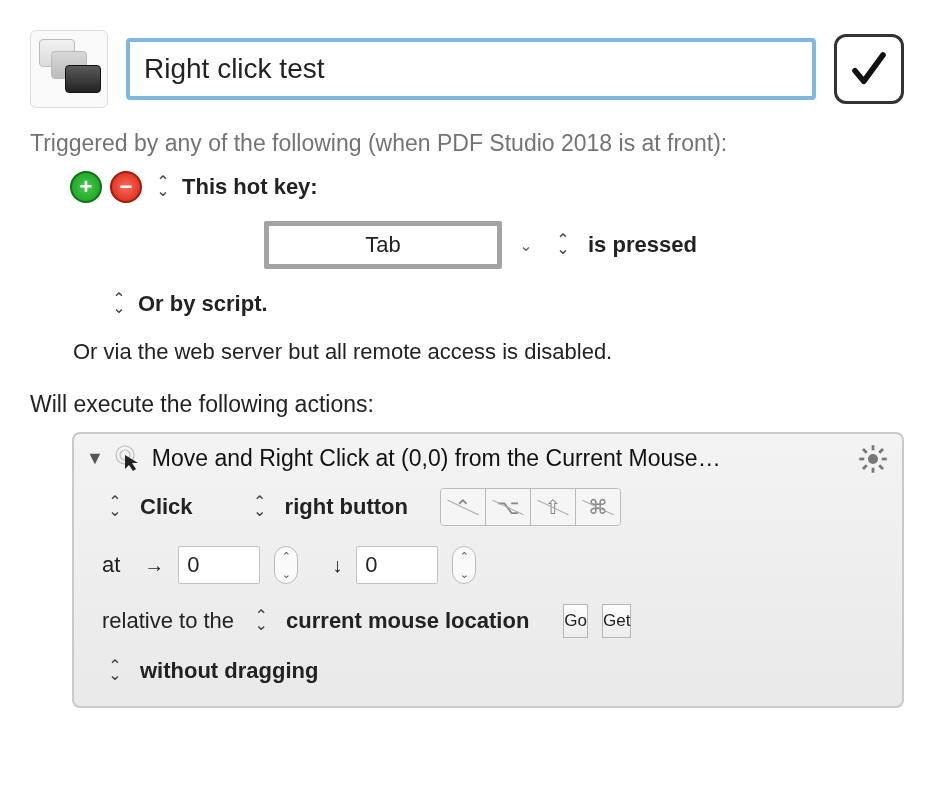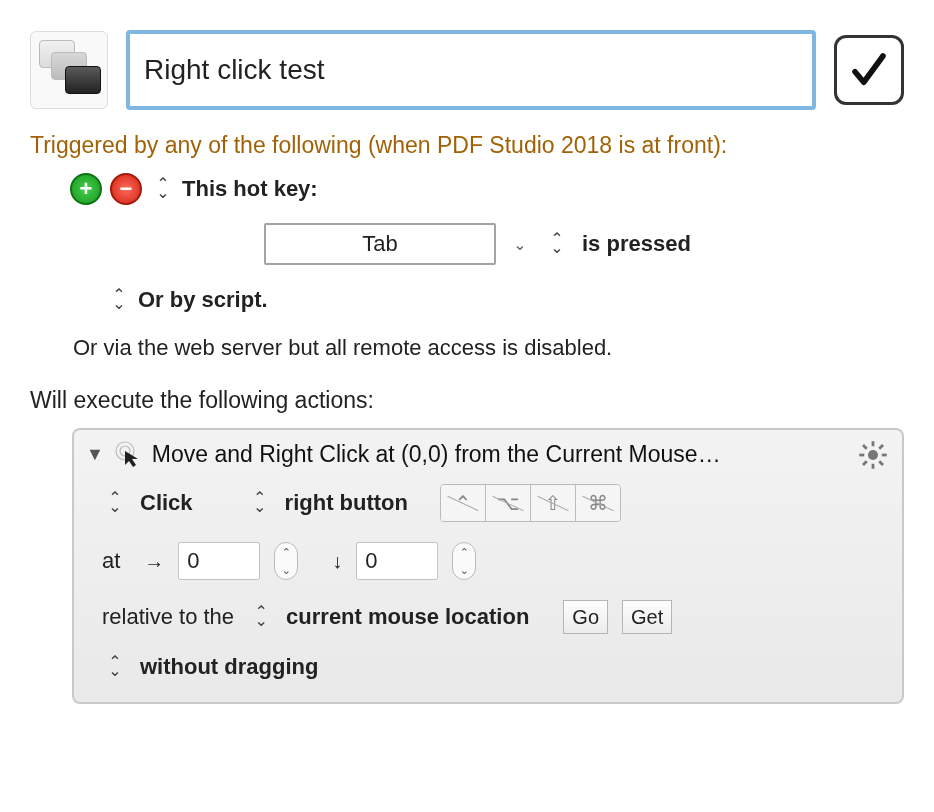--- a/index.html
+++ b/index.html
@@ -41,21 +41,21 @@
     border-radius: 4px;
     background: linear-gradient(#f0f0f0,#dcdcdc);
     border: 1px solid #bbb;
   }
   .keytile.k1 { top: 8px; left: 8px; }
   .keytile.k2 { top: 20px; left: 20px; background: linear-gradient(#d8d8d8,#bcbcbc); }
   .keytile.k3 { top: 34px; left: 34px; background: linear-gradient(#5a5a5a,#222); border-color:#111; }
 
   .name-input {
     flex: 1;
-    height: 80px;
+    height: 62px;
     border: 4px solid #7fb7e3;
     border-radius: 4px;
     background: #fff;
     padding: 0 14px;
     font-size: 28px;
     color: #222;
     display: flex;
     align-items: center;
     box-sizing: border-box;
   }
@@ -66,21 +66,21 @@
     border-radius: 12px;
     display: flex;
     align-items: center;
     justify-content: center;
     background: #fff;
   }
 
   .section-line {
     margin-top: 22px;
     font-size: 23px;
-    color: #a16207;
+    color: #737373;
   }
 
   .trigger-block {
     margin-top: 14px;
     margin-left: 40px;
   }
   .trigger-row1 {
     display: flex;
     align-items: center;
     gap: 8px;
@@ -114,21 +114,21 @@
     margin-top: 18px;
     margin-left: 194px;
     display: flex;
     align-items: center;
     gap: 14px;
   }
   .combo {
     width: 228px;
     height: 38px;
     background: #fff;
-    border: 2px solid #a3a3a3;
+    border: 5px solid #a3a3a3;
     display: flex;
     align-items: center;
     justify-content: center;
     font-size: 22px;
     border-radius: 2px;
     position: relative;
   }
   .combo-chev {
     width: 20px;
     height: 38px;
@@ -289,25 +289,25 @@
     font-size: 11px;
     color: #555;
   }
   .arrow-lbl {
     font-size: 20px;
     color: #222;
   }
 
   .pill-btn {
     height: 32px;
-    padding: 0 8px;
+    padding: 0 0;
     border: 1px solid #b5b5b5;
     border-radius: 0;
     background: linear-gradient(#fdfdfd,#ececec);
-    font-size: 20px;
+    font-size: 17px;
     display: inline-flex;
     align-items:center;
   }
 
   svg { display:block; }
 </style>
 </head>
 <body>
 <div class="canvas">
 

